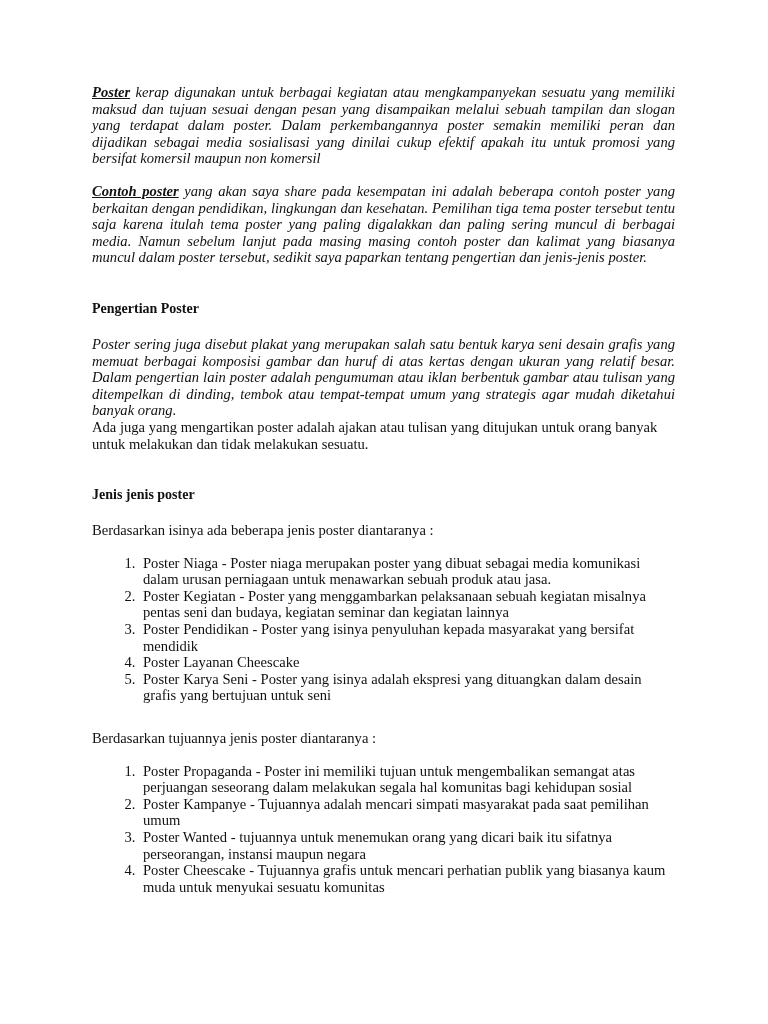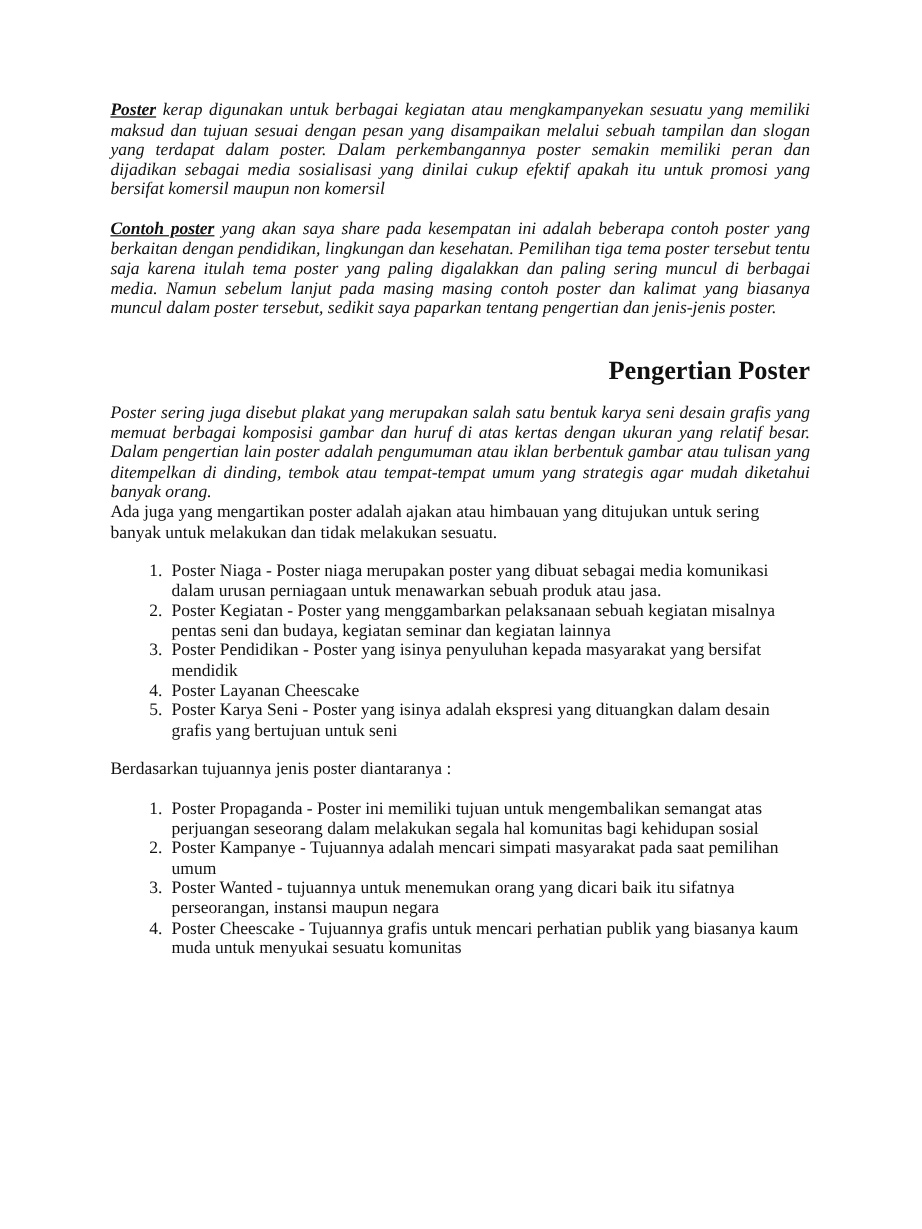--- a/index.html
+++ b/index.html
@@ -2,44 +2,46 @@
 <html><head>
 <meta charset="utf-8">
 <style>
   html, body { margin: 0; padding: 0; background: #ffffff; }
   body { width: 768px; height: 1024px; overflow: hidden; position: relative;
          font-family: "Liberation Serif", serif; color: #111; }
   .page { position: absolute; left: 92px; top: 84px; width: 583px; font-size: 14.6px; line-height: 16.6px; }
   .just { text-align: justify; margin: 0; font-style: italic; }
   .left { text-align: left; margin: 0; }
   .u { font-weight: bold; text-decoration: underline; }
-  h2 { font-size: 22px; font-weight: bold; margin: 0; line-height: 26px; text-align: right; }
+  h2 { font-size: 14px; font-weight: bold; margin: 0; line-height: 26px; }
   ol { margin: 0; padding-left: 47px; }
   ol li { padding-left: 4px; }
 </style>
 </head>
 <body>
 
 <div class="page">
   <p class="just"><span class="u">Poster</span><span> kerap digunakan untuk berbagai kegiatan atau mengkampanyekan sesuatu yang memiliki maksud dan tujuan sesuai dengan pesan yang disampaikan melalui sebuah tampilan dan slogan yang terdapat dalam poster. Dalam perkembangannya poster semakin memiliki peran dan dijadikan sebagai media sosialisasi yang dinilai cukup efektif apakah itu untuk promosi yang bersifat komersil maupun non komersil</span></p>
 
   <p class="just" style="margin-top:16px"><span class="u">Contoh poster</span><span> yang akan saya share pada kesempatan ini adalah beberapa contoh poster yang berkaitan dengan pendidikan, lingkungan dan kesehatan. Pemilihan tiga tema poster tersebut tentu saja karena itulah tema poster yang paling digalakkan dan paling sering muncul di berbagai media. Namun sebelum lanjut pada masing masing contoh poster dan kalimat yang biasanya muncul dalam poster tersebut, sedikit saya paparkan tentang pengertian dan jenis-jenis poster.</span></p>
 
   <h2 style="margin-top:30px">Pengertian Poster</h2>
   <p class="just" style="margin-top:14px">Poster sering juga disebut plakat yang merupakan salah satu bentuk karya seni desain grafis yang memuat berbagai komposisi gambar dan huruf di atas kertas dengan ukuran yang relatif besar. Dalam pengertian lain poster adalah pengumuman atau iklan berbentuk gambar atau tulisan yang ditempelkan di dinding, tembok atau tempat-tempat umum yang strategis agar mudah diketahui banyak orang.</p>
-  <p class="left">Ada juga yang mengartikan poster adalah ajakan atau himbauan yang ditujukan untuk sering banyak untuk melakukan dan tidak melakukan sesuatu.</p>
+  <p class="left">Ada juga yang mengartikan poster adalah ajakan atau tulisan yang ditujukan untuk orang banyak untuk melakukan dan tidak melakukan sesuatu.</p>
 
+  <h2 style="margin-top:30px">Jenis jenis poster</h2>
+  <p class="left" style="margin-top:14px">Berdasarkan isinya ada beberapa jenis poster diantaranya :</p>
   <ol style="margin-top:16px">
     <li>Poster Niaga - Poster niaga merupakan poster yang dibuat sebagai media komunikasi dalam urusan perniagaan untuk menawarkan sebuah produk atau jasa.</li>
     <li>Poster Kegiatan - Poster yang menggambarkan pelaksanaan sebuah kegiatan misalnya pentas seni dan budaya, kegiatan seminar dan kegiatan lainnya</li>
     <li>Poster Pendidikan - Poster yang isinya penyuluhan kepada masyarakat yang bersifat mendidik</li>
     <li>Poster Layanan Cheescake</li>
     <li>Poster Karya Seni - Poster yang isinya adalah ekspresi yang dituangkan dalam desain grafis yang bertujuan untuk seni</li>
   </ol>
 
-  <p class="left" style="margin-top:16px">Berdasarkan tujuannya jenis poster diantaranya :</p>
+  <p class="left" style="margin-top:26px">Berdasarkan tujuannya jenis poster diantaranya :</p>
   <ol style="margin-top:16px">
     <li>Poster Propaganda - Poster ini memiliki tujuan untuk mengembalikan semangat atas perjuangan seseorang dalam melakukan segala hal komunitas bagi kehidupan sosial</li>
     <li>Poster Kampanye - Tujuannya adalah mencari simpati masyarakat pada saat pemilihan umum</li>
     <li>Poster Wanted - tujuannya untuk menemukan orang yang dicari baik itu sifatnya perseorangan, instansi maupun negara</li>
     <li>Poster Cheescake - Tujuannya grafis untuk mencari perhatian publik yang biasanya kaum muda untuk menyukai sesuatu komunitas</li>
   </ol>
 </div>
 
 </body></html>

